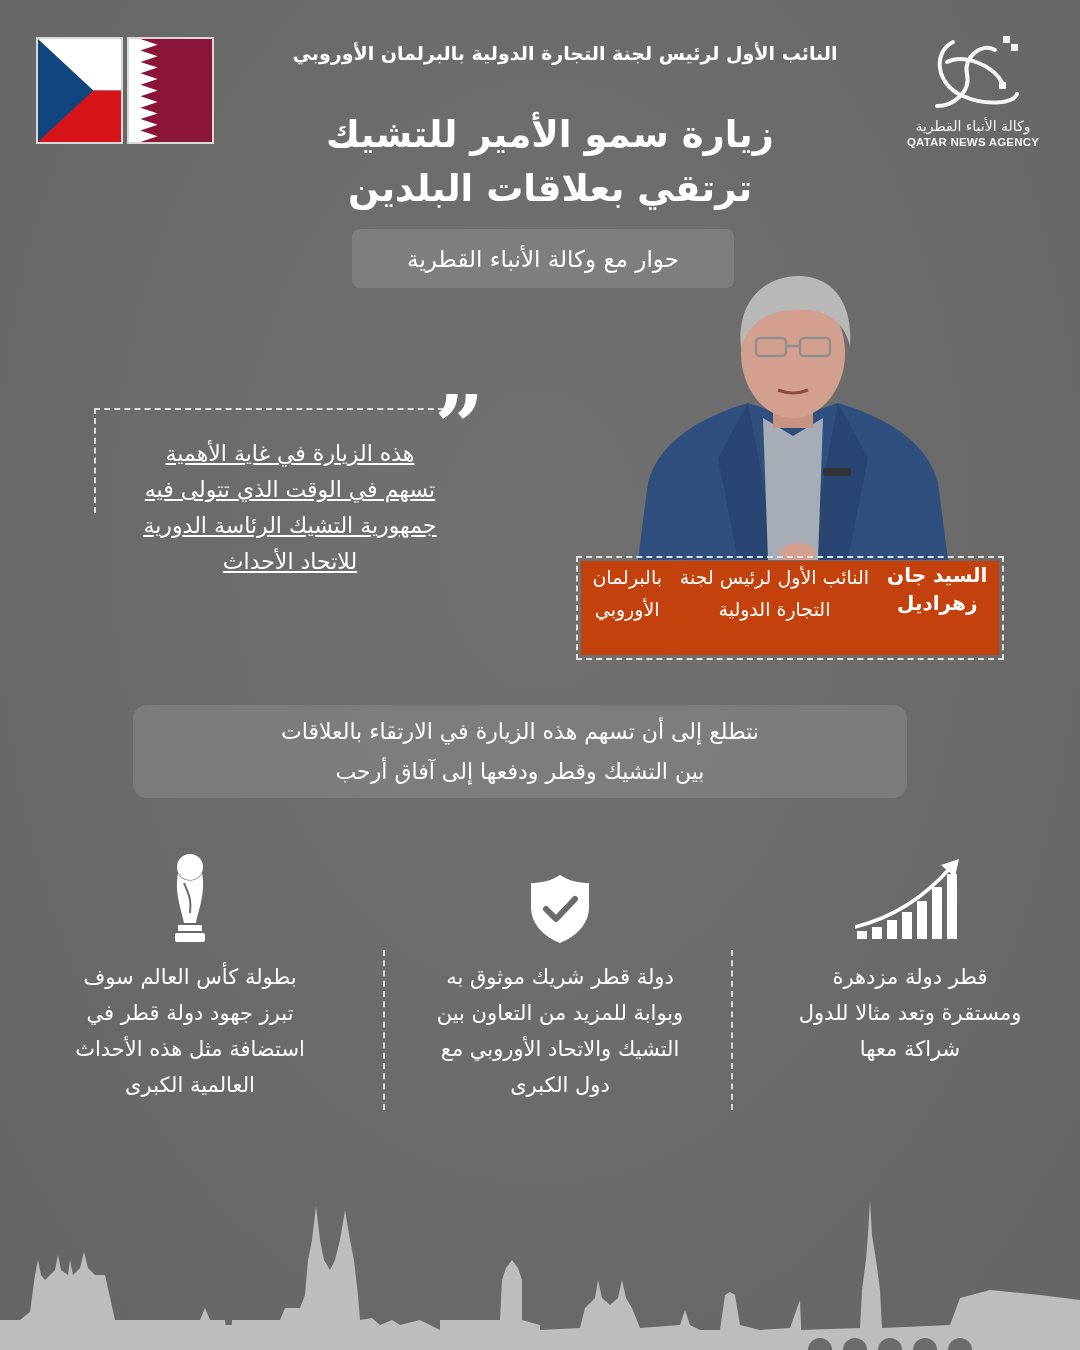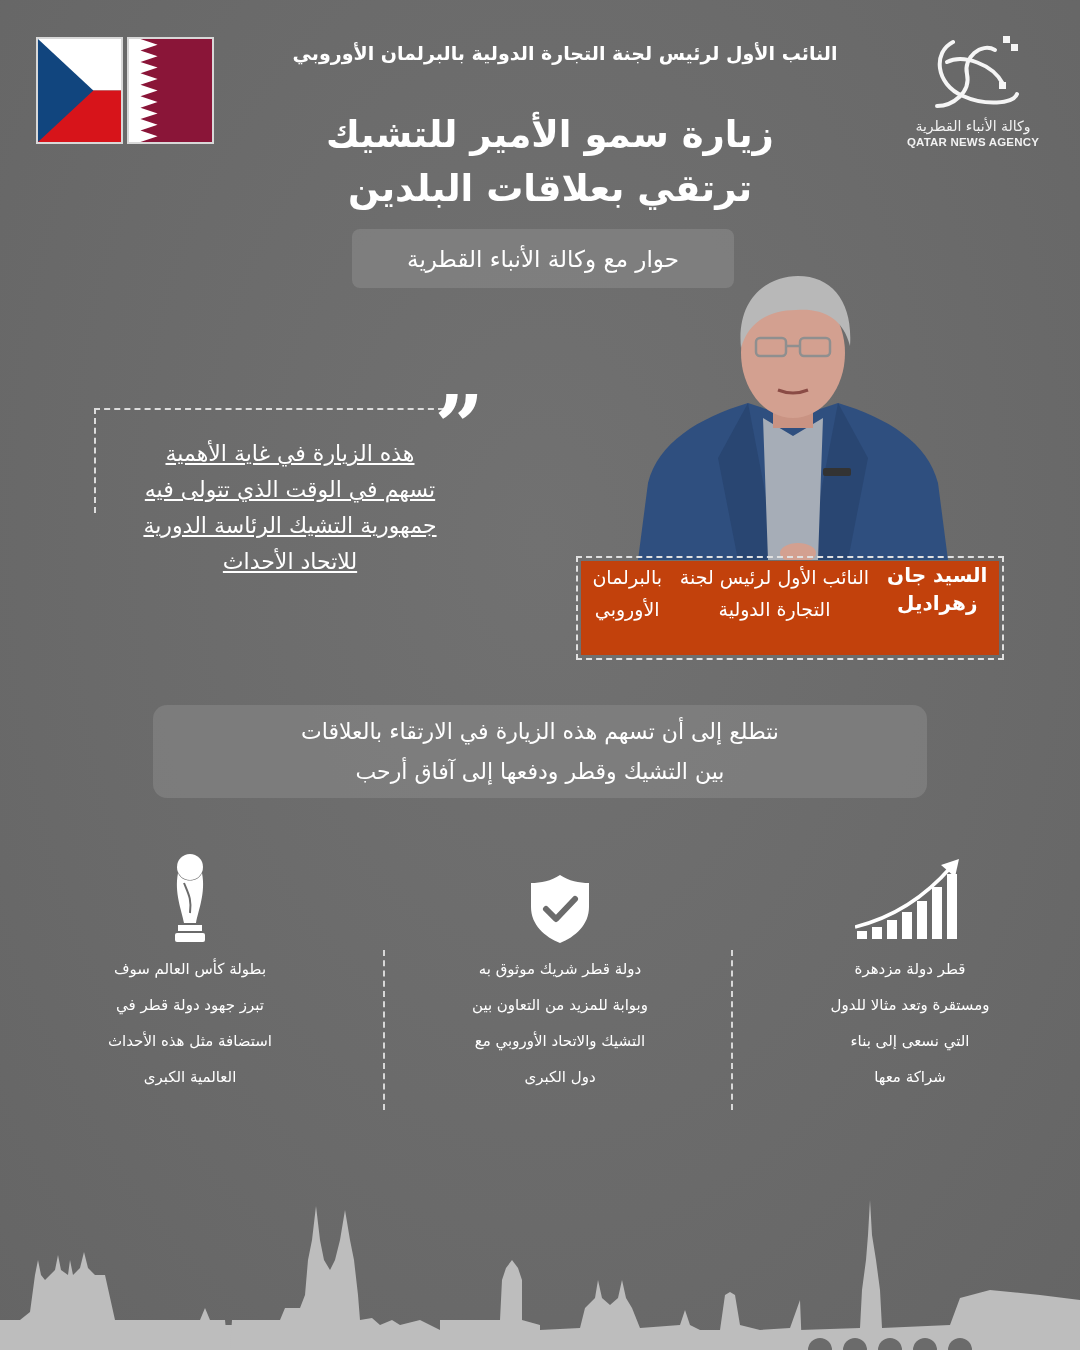--- a/index.html
+++ b/index.html
@@ -38,27 +38,27 @@
   .quote-mark { position: absolute; right: 0; top: -14px; font-family: "DejaVu Serif", serif; font-weight: bold; font-size: 86px; line-height: 86px; color: #ffffff; }
   .quote-text { left: 110px; top: 436px; width: 360px; text-align: center; font-size: 22px; line-height: 36px; direction: rtl; color: #ffffff; text-decoration: underline; }
 
   
   .namecard { left: 576px; top: 556px; width: 428px; height: 104px; border: 2px dashed #e0e0e0; padding: 3px; }
   .namecard-inner { width: 100%; height: 100%; background: #c2410c; text-align: center; direction: rtl; display: flex; justify-content: center; }
   .nc-name { font-weight: bold; font-size: 20px; line-height: 28px; }
   .nc-role { font-size: 19px; line-height: 32px; }
 
   
-  .statement { left: 133px; top: 705px; width: 774px; height: 93px; background: rgba(135,135,135,0.6); border-radius: 14px; text-align: center; direction: rtl; display: flex; flex-direction: column; justify-content: center; margin-left: 20px; }
+  .statement { left: 133px; top: 705px; width: 774px; height: 93px; background: rgba(135,135,135,0.6); border-radius: 14px; text-align: center; direction: rtl; display: flex; flex-direction: column; justify-content: center; }
   .statement span { font-size: 22px; line-height: 40px; }
 
   
   .col { position: absolute; top: 845px; height: 270px; text-align: center; }
   .col .icon { height: 100px; display: flex; align-items: flex-end; justify-content: center; }
-  .col .text { margin-top: 6px; font-size: 15px; line-height: 36px; direction: rtl; }
+  .col .text { margin-top: 14px; font-size: 21px; line-height: 36px; direction: rtl; }
   .col1 { left: 770px; width: 280px; }
   .col2 { left: 400px; width: 320px; }
   .col3 { left: 40px; width: 300px; }
   .vdash { position: absolute; top: 950px; height: 160px; border-left: 2px dashed #d8d8d8; }
 
   
   .skyline { left: 0; top: 1180px; width: 1080px; height: 170px; }
 </style>
 </head>
 <body>
@@ -167,21 +167,20 @@
         <rect x="77" y="30" width="10" height="52"></rect>
         <rect x="92" y="17" width="10" height="65"></rect>
       </g>
       <path d="M0 70 C40 60, 70 40, 96 10" stroke="#ffffff" stroke-width="3.5" fill="none"></path>
       <polygon points="104,2 86,8 100,20" fill="#ffffff"></polygon>
     </svg>
   </div>
   <div class="text">
     <div>قطر دولة مزدهرة</div>
     <div>ومستقرة وتعد مثالا للدول</div>
-    <div>التي نسعى إلى بناء</div>
     <div>شراكة معها</div>
   </div>
 </div>
 
 <div class="vdash" style="left:731px;"></div>
 
 <div class="col col2">
   <div class="icon">
     <svg width="62" height="72" viewBox="0 0 62 72">
       <path d="M31 2 C40 8, 50 10, 60 10 L60 34 C60 52, 46 64, 31 70 C16 64, 2 52, 2 34 L2 10 C12 10, 22 8, 31 2 Z" fill="#ffffff"></path>

